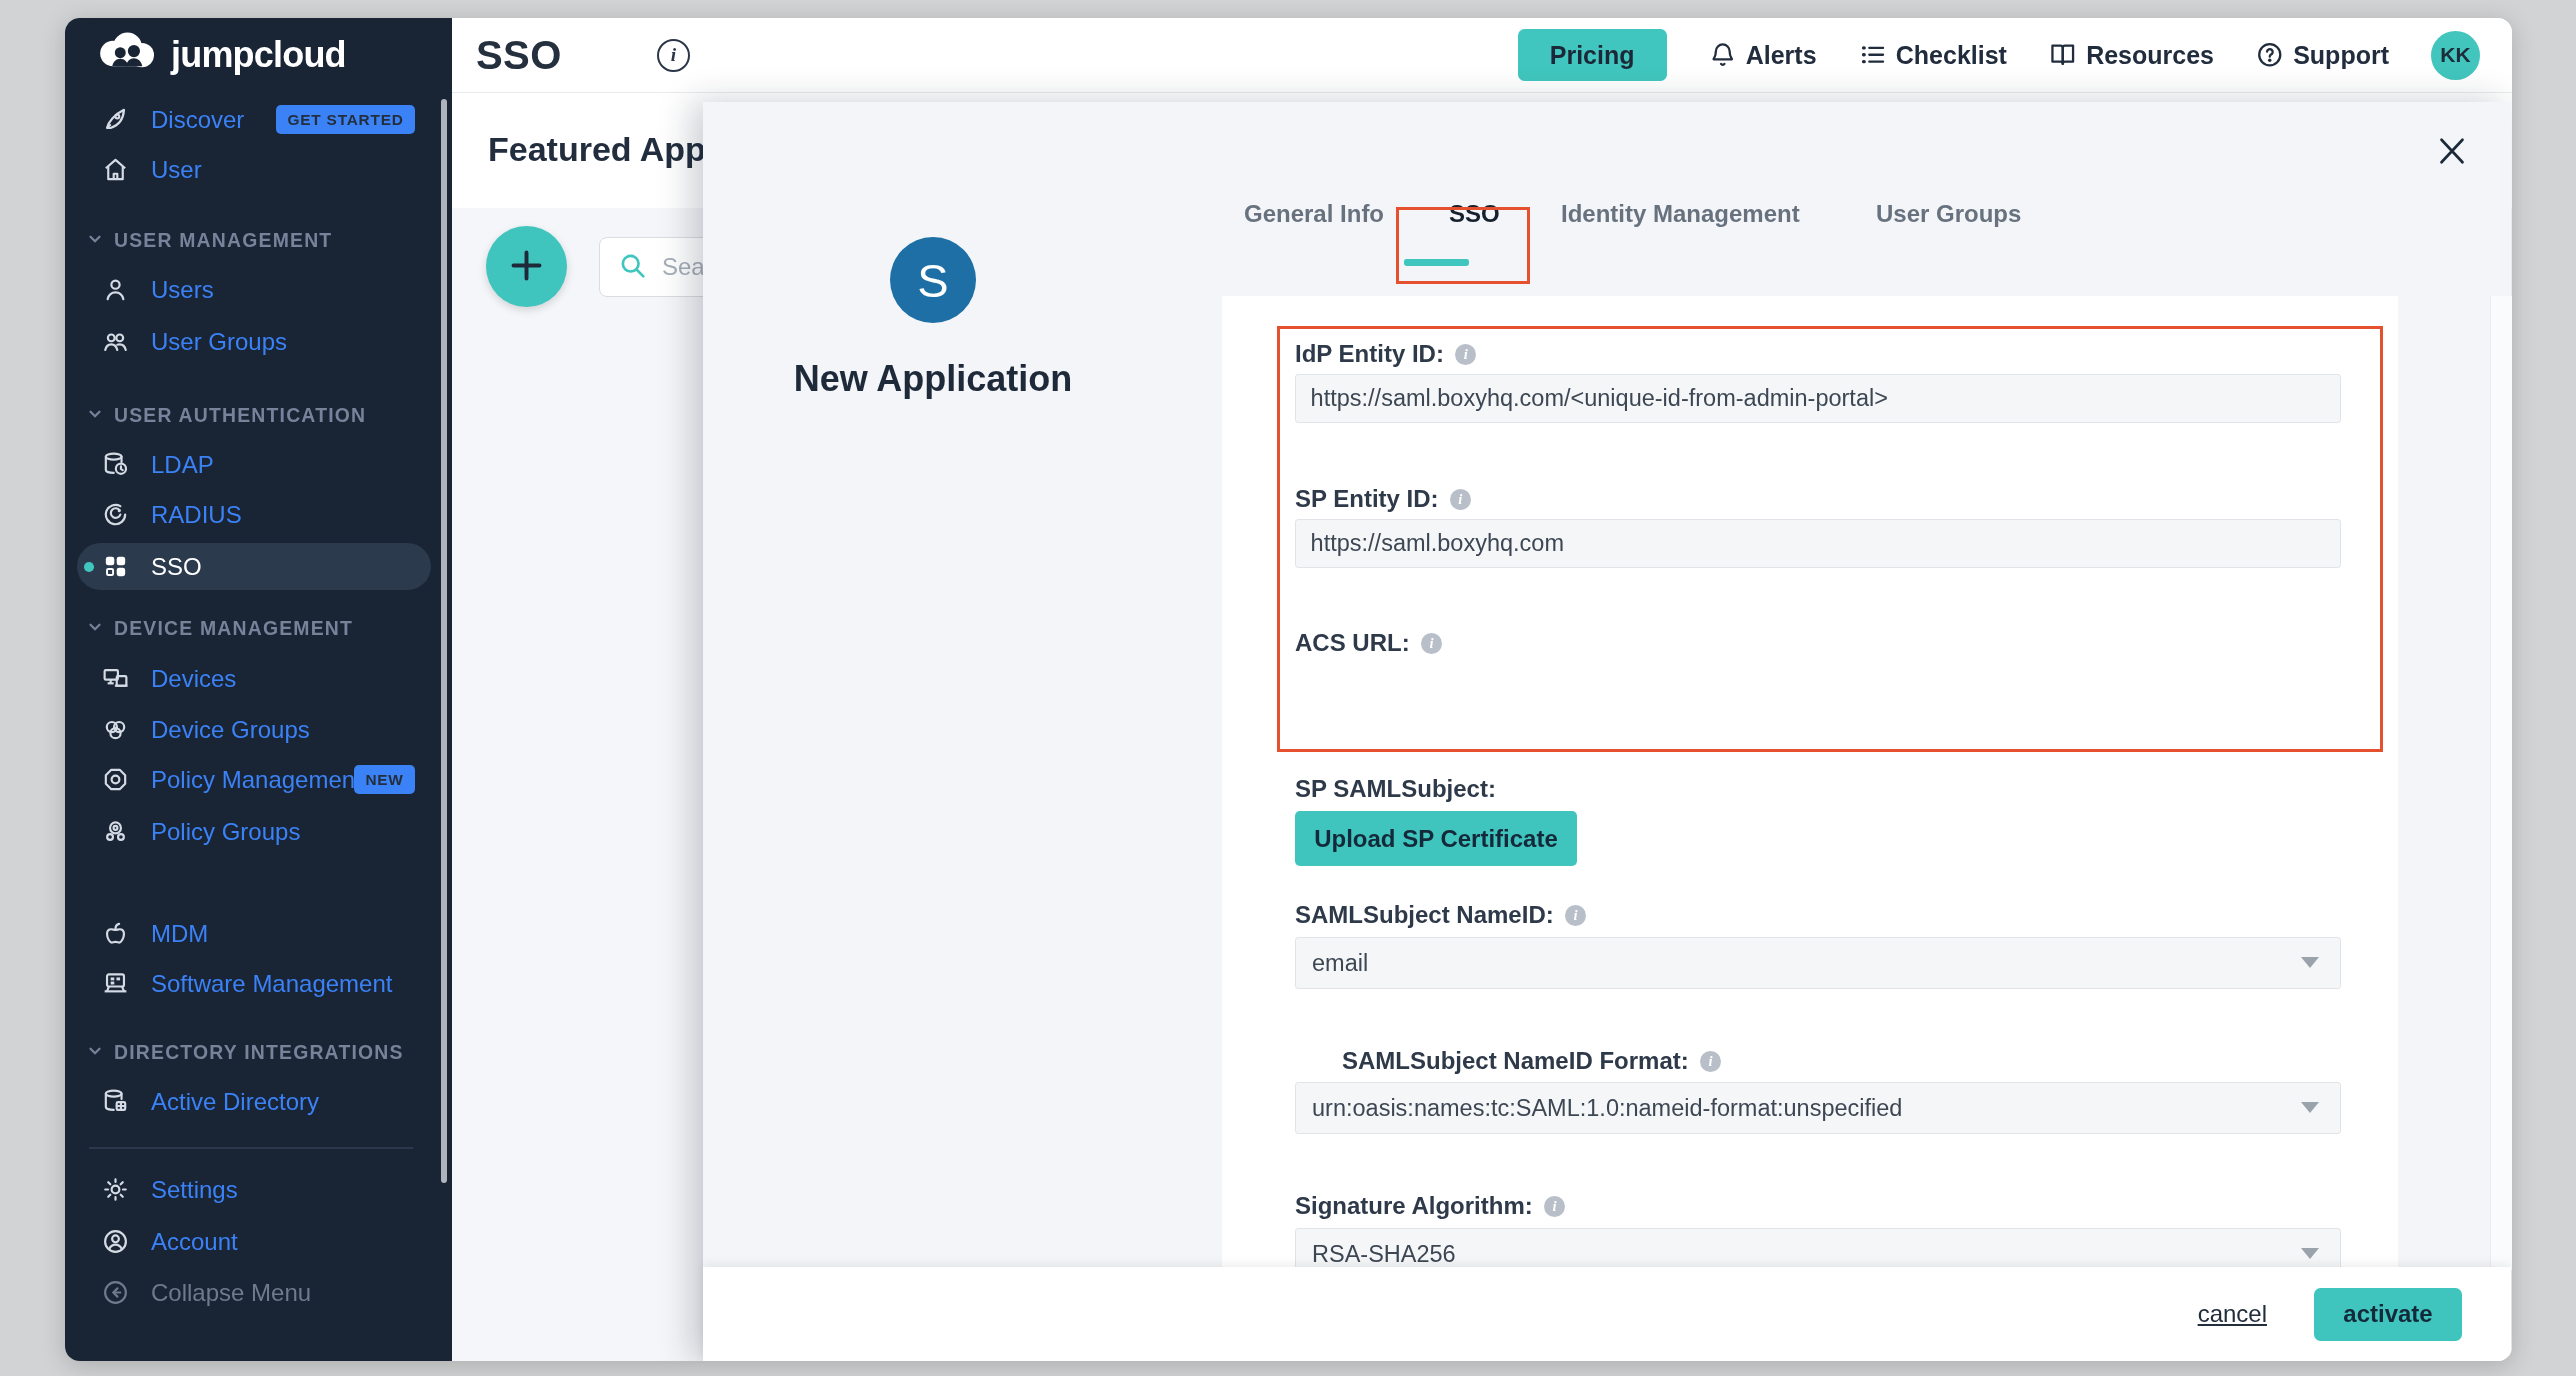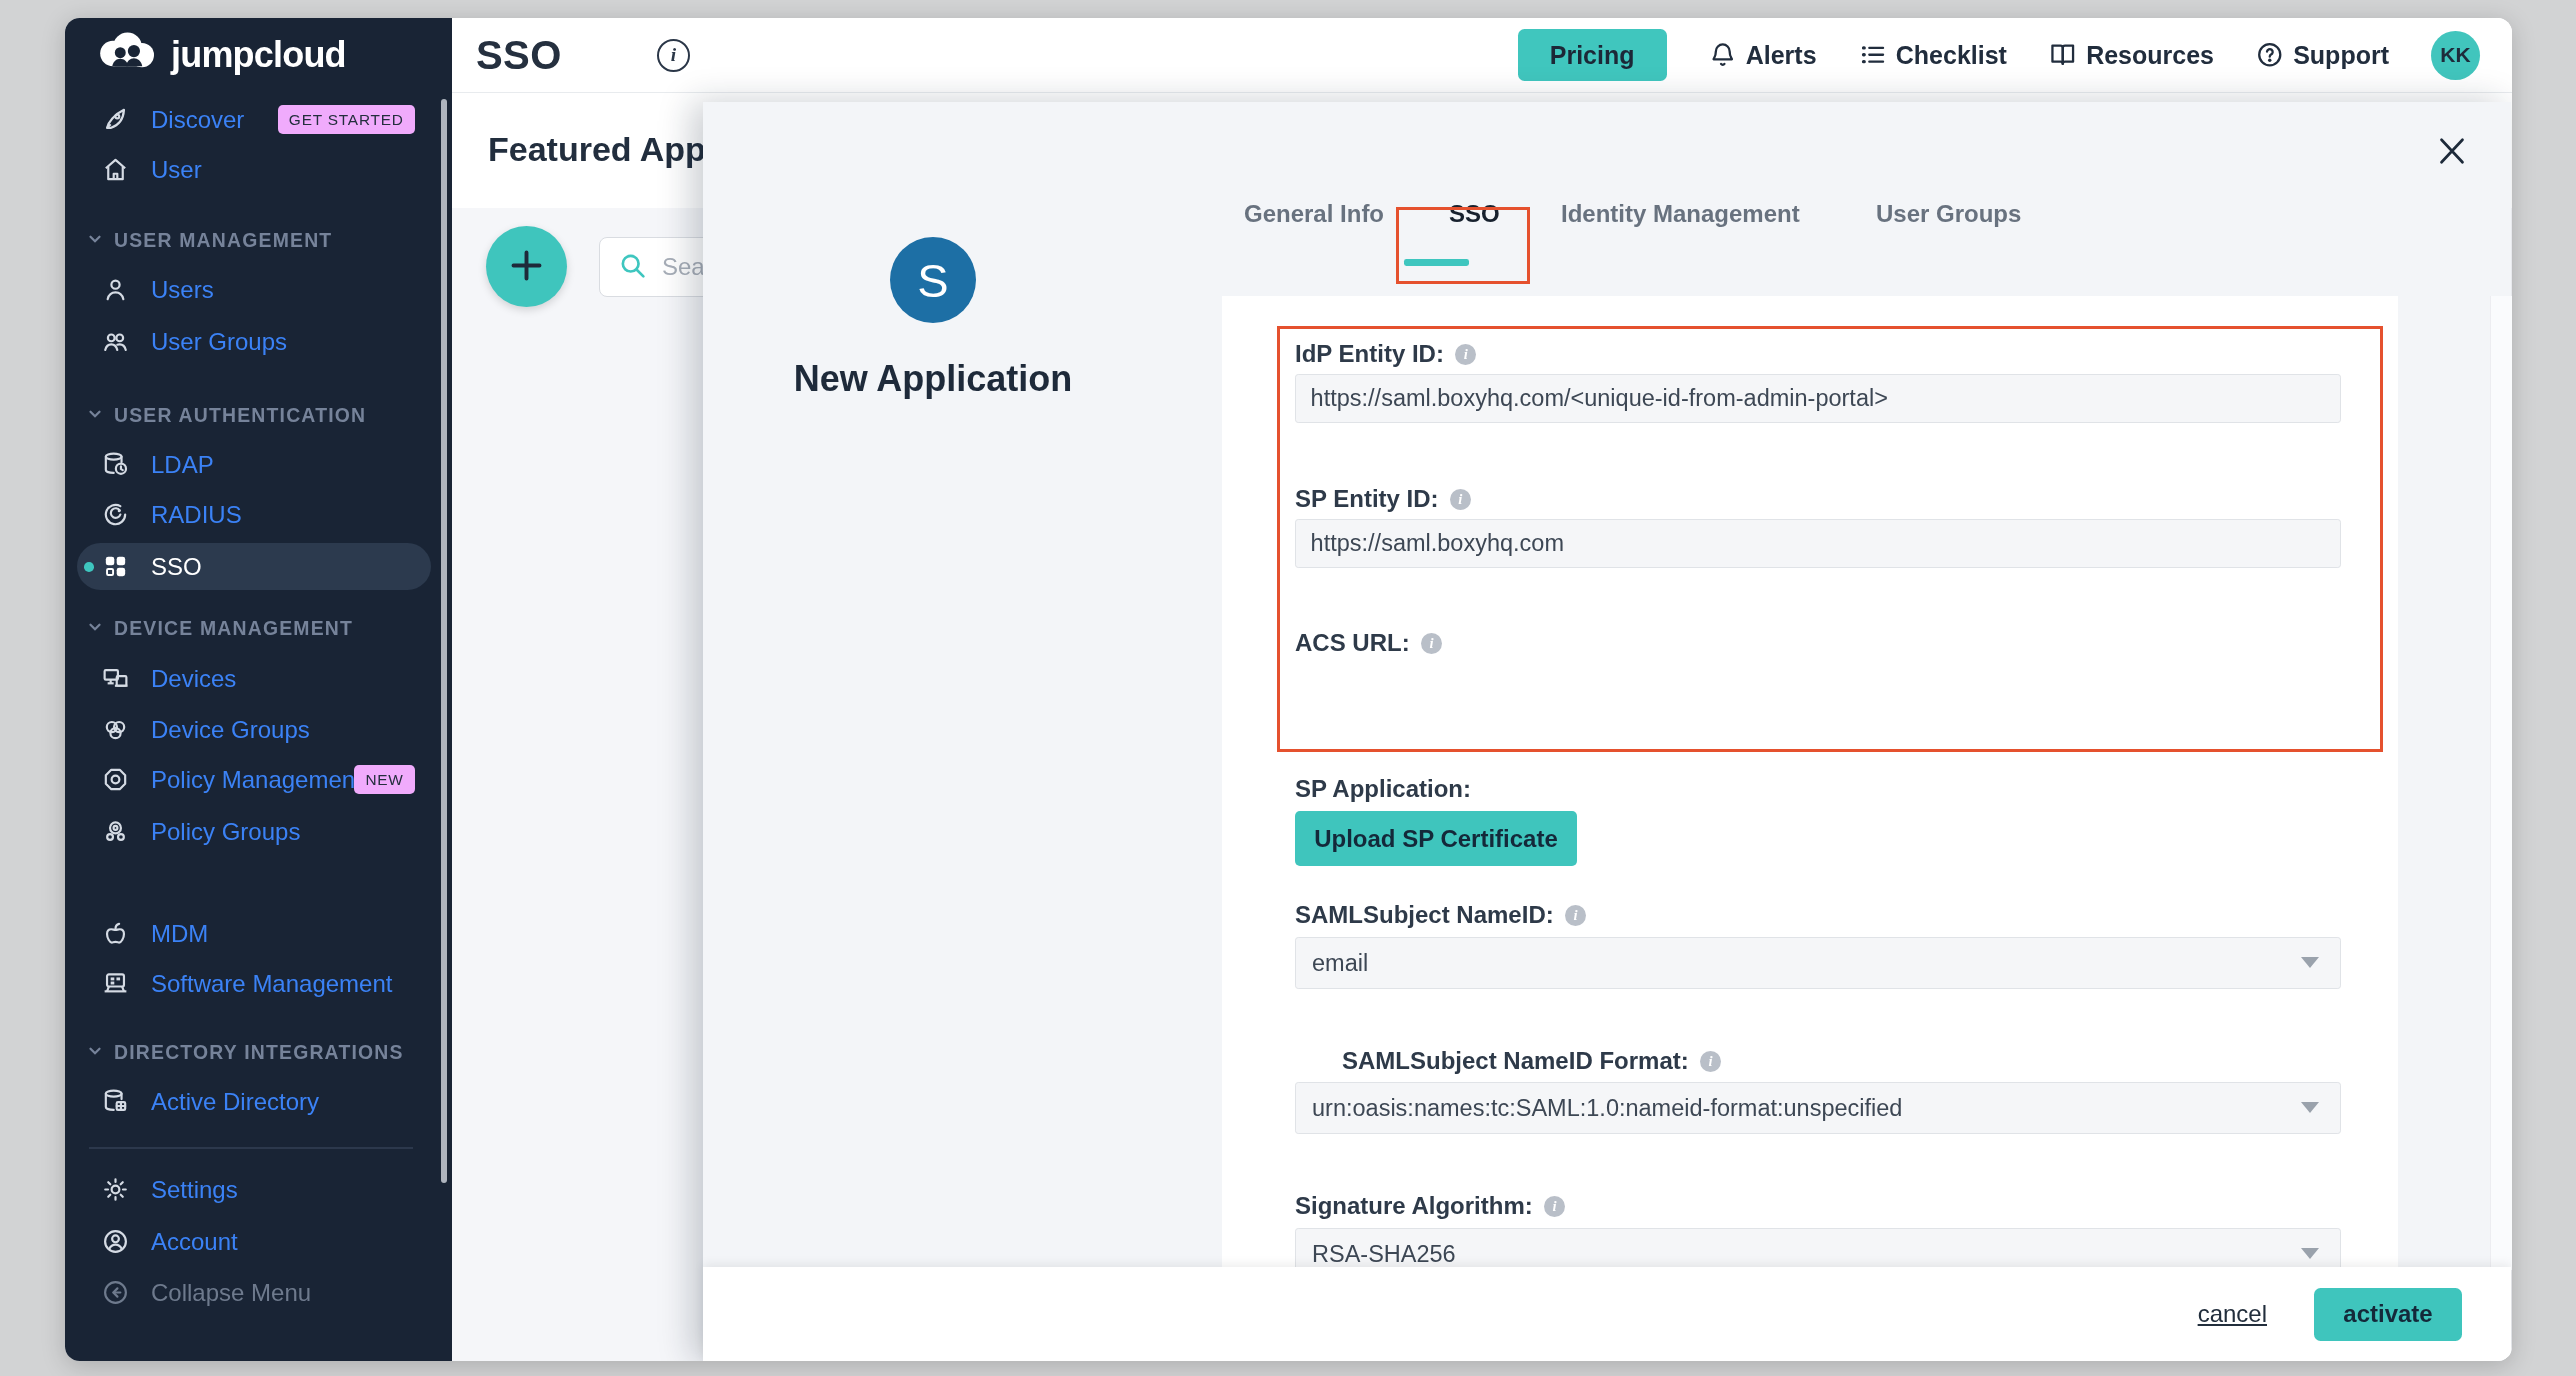--- a/index.html
+++ b/index.html
@@ -19,21 +19,21 @@
   
   .sidebar{position:absolute;left:0;top:0;width:387px;height:1343px;background:#192435;z-index:4;}
   .logo{position:absolute;left:27px;top:13px;display:flex;align-items:center;gap:8px;}
   .logo-text{color:#ffffff;font-size:36px;font-weight:bold;letter-spacing:-0.8px;}
   .menu-item{position:absolute;left:0;width:387px;height:45px;display:flex;align-items:center;cursor:pointer;}
   .mi-icon{position:absolute;left:36px;width:29px;height:29px;color:#d5dbe4;}
   .mi-label{position:absolute;left:86px;font-size:24px;color:#3b82f6;white-space:nowrap;}
   .section-hdr{position:absolute;left:0;width:387px;height:36px;display:flex;align-items:center;cursor:pointer;}
   .sh-chev{position:absolute;left:21px;color:#76839a;}
   .sh-label{position:absolute;left:49px;font-size:19.4px;font-weight:bold;color:#76839a;letter-spacing:1.2px;white-space:nowrap;}
-  .badge{position:absolute;right:37px;background:#f0abfc;color:#232e3d;font-size:15.4px;font-weight:normal;letter-spacing:0.8px;border-radius:4.9px;padding:5.7px 11.3px;white-space:nowrap;}
+  .badge{position:absolute;right:37px;background:#3b82f6;color:#232e3d;font-size:15.4px;font-weight:bold;letter-spacing:0.8px;border-radius:4.9px;padding:5.7px 11.3px;white-space:nowrap;}
   .sso-pill{position:absolute;left:12px;top:525px;width:354px;height:47px;background:#2c3a4e;border-radius:23.5px;z-index:0;}
   .active-dot{position:absolute;left:19.4px;top:544px;width:9.7px;height:9.7px;border-radius:50%;background:#3ec6bf;z-index:1;}
   .side-divider{position:absolute;left:24px;width:324px;height:1.6px;background:#2c384c;}
   .side-scroll{position:absolute;left:376px;top:81px;width:5.7px;height:1084px;border-radius:3.2px;background:#c9ced6;opacity:.85;}
   .muted .mi-icon{color:#6e7a8d;}
   .muted .mi-label{color:#6e7a8d;}
 
   
   .featured-bar{position:absolute;left:387px;top:74px;width:2060px;height:115px;background:#ffffff;border-top:1.6px solid #e8ebee;border-bottom:1.6px solid #e8ebee;z-index:1;}
   .featured-title{position:absolute;left:36px;top:37px;font-size:34px;font-weight:bold;color:#222e3e;white-space:nowrap;}
@@ -365,21 +365,21 @@
           <span class="info-dot">i</span>
         </div>
         <input class="t-input" style="top: 223px;" value="https://saml.boxyhq.com">
 
         <div class="f-label" style="left:73px;top:333px;">
           <span>ACS URL:</span>
           <span class="info-dot">i</span>
         </div>
 
         <div class="f-label" style="left:73px;top:479px;">
-          <span>SP Application:</span>
+          <span>SP SAMLSubject:</span>
         </div>
         <button class="upload-btn" style="top:515px;">Upload SP Certificate</button>
 
         <div class="f-label" style="left:73px;top:605px;">
           <span>SAMLSubject NameID:</span>
           <span class="info-dot">i</span>
         </div>
         <div class="selectbox" style="top:641px;">
           <span class="sel-val">email</span>
           <span class="caret"></span>

